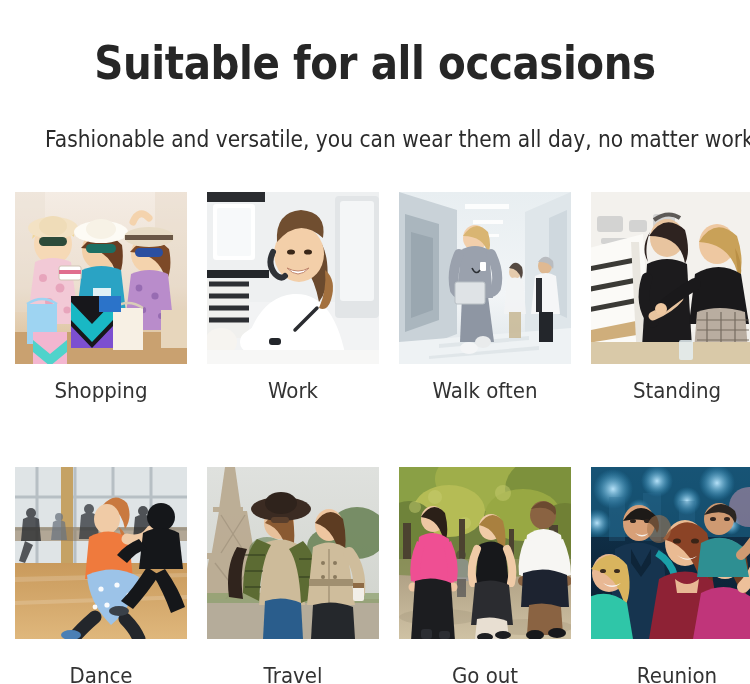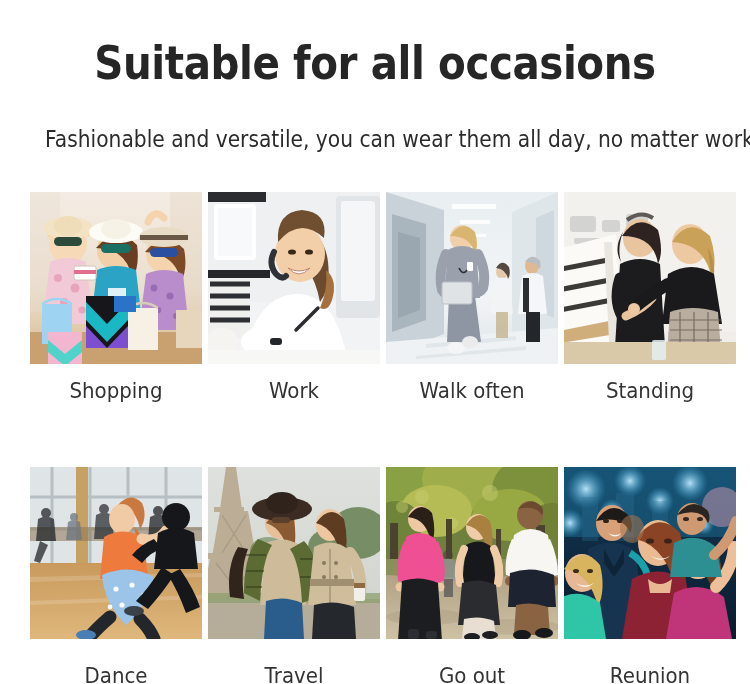--- a/index.html
+++ b/index.html
@@ -46,21 +46,21 @@
 
   
   .grid {
     position:absolute;
     left:15px; top:192px;
     width:721px;
     display:flex;
     flex-direction:column;
     row-gap:0px;
   }
-  .grid-row { display:flex; column-gap:6px;justify-content:flex-end; }
+  .grid-row { display:flex; column-gap:20px; }
   .cell { width:172px; }
 
   .thumb {
     width:172px; height:172px;
     overflow:hidden;
     position:relative;
     background:#d9d9d9;
   }
   .thumb svg { display:block; width:172px; height:172px; }
 

